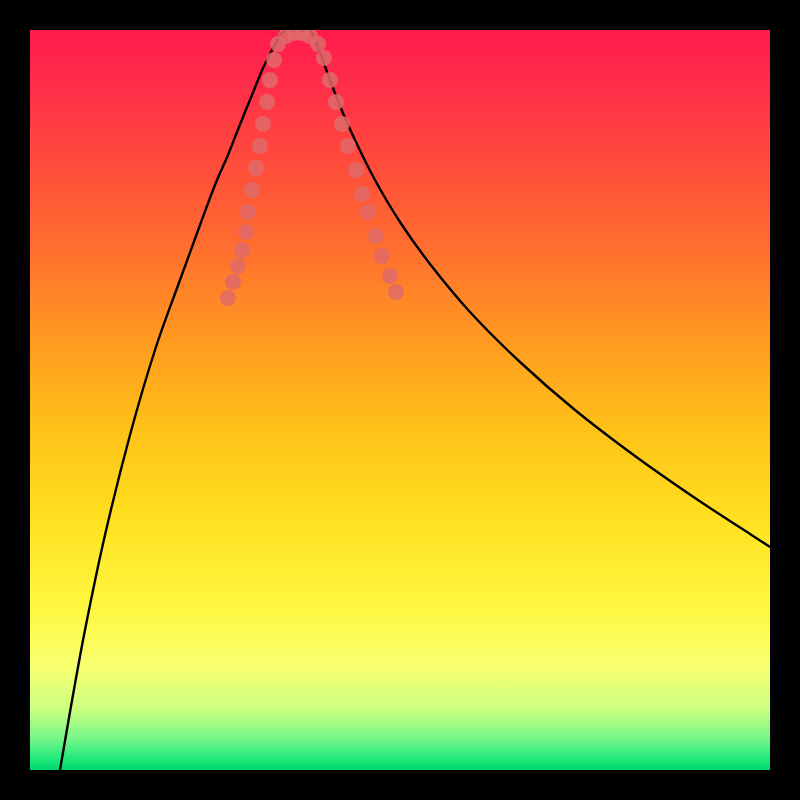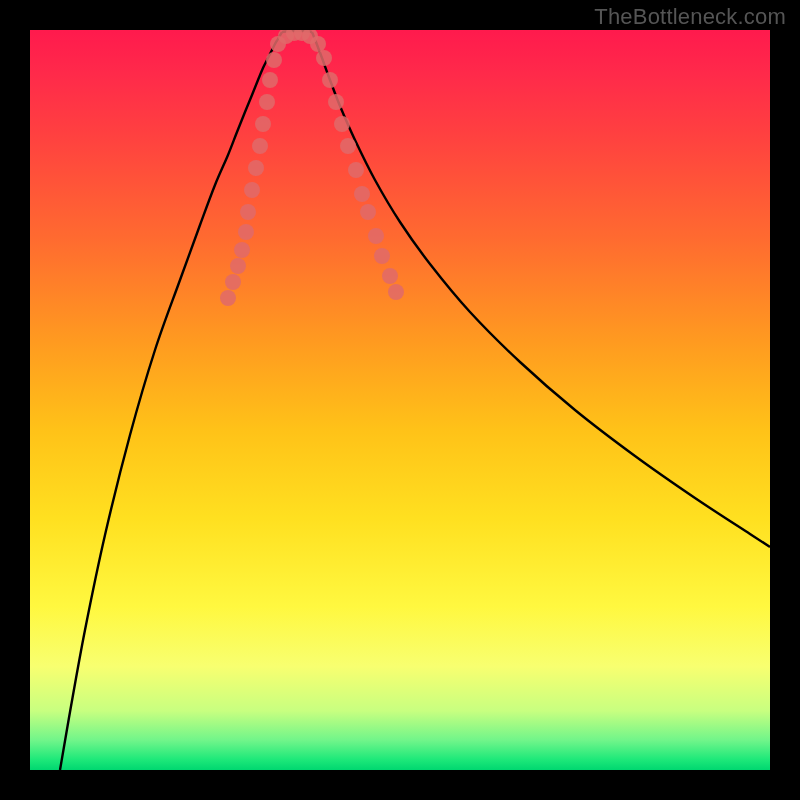--- a/index.html
+++ b/index.html
@@ -60,21 +60,20 @@
   svg.curves {
     position: absolute;
     inset: 0;
   }
 </style>
 </head>
 <body>
 
 <div class="frame">
 
-  <div class="attribution">TheBottleneck.com</div>
 
   <div class="plot-area">
     <div class="gradient-bg"></div>
 
     <svg class="curves" viewBox="0 0 740 740" preserveAspectRatio="none">
       <g>
         <path id="path-left" fill="none" stroke="#000" stroke-width="2.4" d="M 30 740 C 31.666666666666668 730.3333333333334, 35.833333333333336 705.3333333333334, 40 682 C 44.166666666666664 658.6666666666666, 49.166666666666664 629.5, 55 600 C 60.833333333333336 570.5, 67.5 537.5, 75 505 C 82.5 472.5, 91.66666666666667 435.8333333333333, 100 405 C 108.33333333333333 374.1666666666667, 116.66666666666667 345.8333333333333, 125 320 C 133.33333333333334 294.1666666666667, 142.5 270.8333333333333, 150 250 C 157.5 229.16666666666666, 164.16666666666666 210.83333333333334, 170 195 C 175.83333333333334 179.16666666666666, 180.33333333333334 166.66666666666666, 185 155 C 189.66666666666666 143.33333333333334, 194.33333333333334 133.83333333333334, 198 125 C 201.66666666666666 116.16666666666667, 204.16666666666666 109.16666666666667, 207 102 C 209.83333333333334 94.83333333333333, 212.5 88.16666666666667, 215 82 C 217.5 75.83333333333333, 219.83333333333334 70.33333333333333, 222 65 C 224.16666666666666 59.666666666666664, 226.16666666666666 54.5, 228 50 C 229.83333333333334 45.5, 231.33333333333334 41.666666666666664, 233 38 C 234.66666666666666 34.333333333333336, 236.5 31, 238 28 C 239.5 25, 240.83333333333334 22.333333333333332, 242 20 C 243.16666666666666 17.666666666666668, 244 15.833333333333334, 245 14 C 246 12.166666666666666, 246.83333333333334 11, 248 9 C 249.16666666666666 7, 251.33333333333334 3.166666666666667, 252 2"></path>
         <path id="path-right" fill="none" stroke="#000" stroke-width="2.4" d="M 282 2 C 282.6666666666667 3.666666666666667, 284.3333333333333 7.666666666666667, 286 12 C 287.6666666666667 16.333333333333332, 289.6666666666667 21.666666666666668, 292 28 C 294.3333333333333 34.333333333333336, 297 42, 300 50 C 303 58, 305.8333333333333 66, 310 76 C 314.1666666666667 86, 319.1666666666667 97.66666666666667, 325 110 C 330.8333333333333 122.33333333333333, 337.5 136.33333333333334, 345 150 C 352.5 163.66666666666666, 360.8333333333333 178, 370 192 C 379.1666666666667 206, 388.3333333333333 219, 400 234 C 411.6666666666667 249, 425 265.6666666666667, 440 282 C 455 298.3333333333333, 472.5 315.6666666666667, 490 332 C 507.5 348.3333333333333, 525.8333333333334 364.3333333333333, 545 380 C 564.1666666666666 395.6666666666667, 585 411.3333333333333, 605 426 C 625 440.6666666666667, 645.8333333333334 455, 665 468 C 684.1666666666666 481, 707.5 495.8333333333333, 720 504 C 732.5 512.1666666666666, 736.6666666666666 514.8333333333334, 740 517"></path>
         <path id="path-floor" fill="none" stroke="#000" stroke-width="2.4" d="M 252 2 C 253.33333333333334 1.8333333333333333, 257.3333333333333 1.1666666666666667, 260 1 C 262.6666666666667 0.8333333333333334, 265.3333333333333 1, 268 1 C 270.6666666666667 1, 273.6666666666667 0.8333333333333334, 276 1 C 278.3333333333333 1.1666666666666667, 281 1.8333333333333333, 282 2"></path>
       </g>

